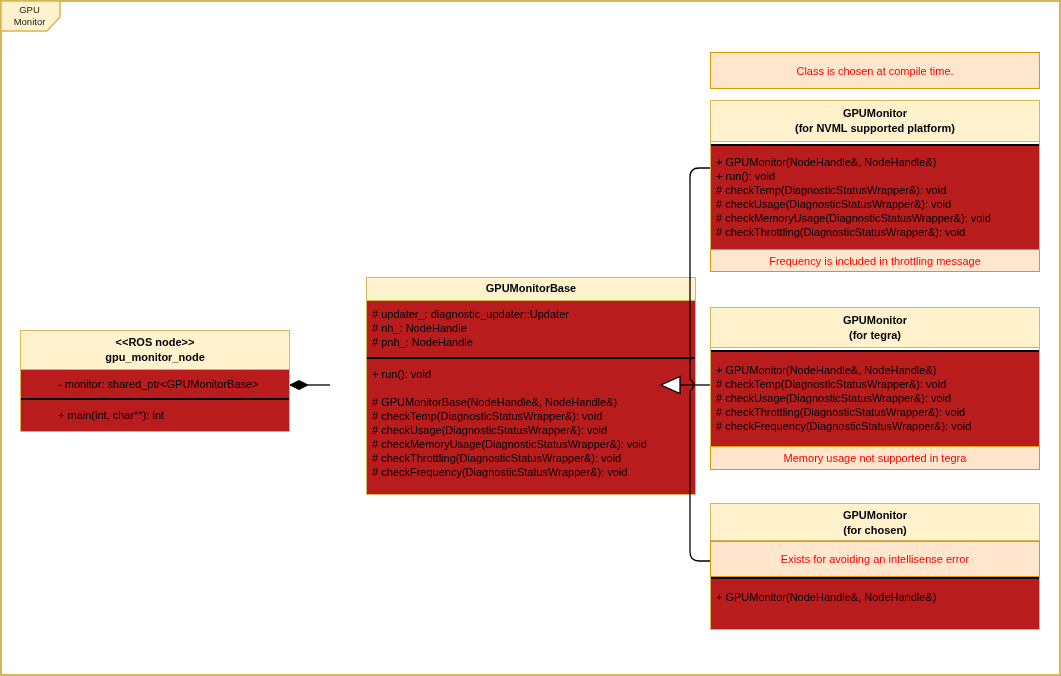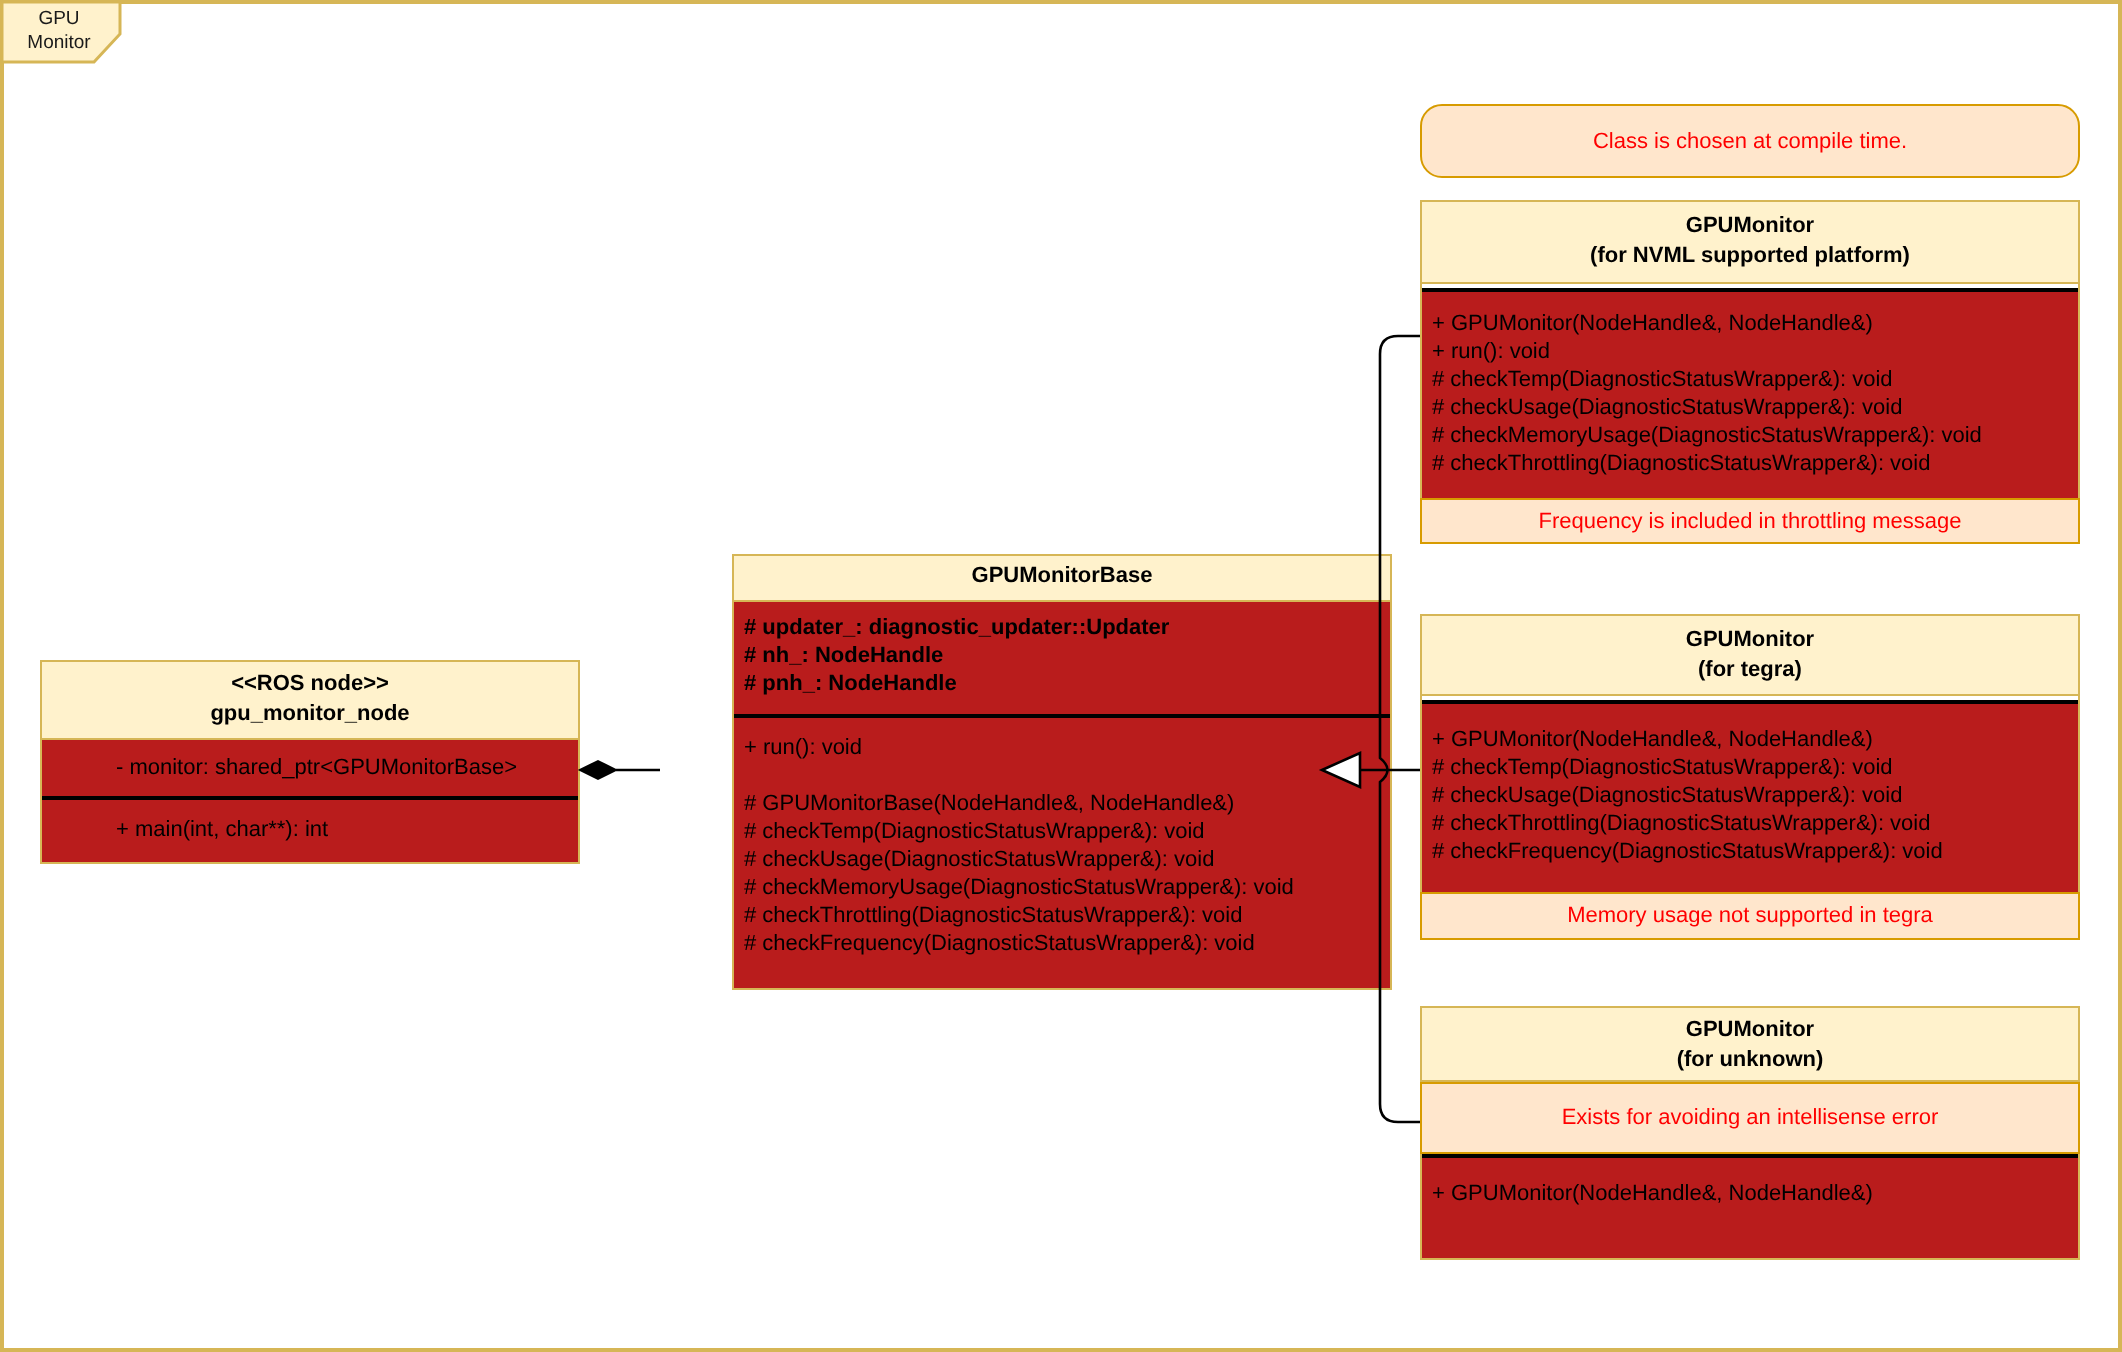--- a/index.html
+++ b/index.html
@@ -68,21 +68,21 @@
     <path d="M710,168 L699,168 Q690,168 690,177 L690,379 Q697.5,385 690,391 L690,552 Q690,561 699,561 L710,561" fill="none" stroke="#000" stroke-width="1.3"></path>
     <line x1="680" y1="385" x2="710" y2="385" stroke="#000" stroke-width="1.3"></line>
     <polygon points="661,385 680,376.5 680,393.5" fill="#ffffff" stroke="#000" stroke-width="1.3"></polygon>
   </svg>
 
   <div id="tab-label">
     <div>GPU</div>
     <div>Monitor</div>
   </div>
 
-  <div class="note-box" style="left:710px;top:52px;width:330px;height:37px;border-radius:11px;">
+  <div class="note-box" style="left:710px;top:52px;width:330px;height:37px;">
     <span>Class is chosen at compile time.</span>
   </div>
 
   <div class="uml-class" style="left:20px;top:330px;width:270px;height:102px;">
     <div class="cls-header" style="height:39px;padding-top:4px;">
       <div class="hline">&lt;&lt;ROS node&gt;&gt;</div>
       <div class="hline">gpu_monitor_node</div>
     </div>
     <div class="cls-section row-center" style="height:28px;">
       <div class="mline">- monitor: shared_ptr&lt;GPUMonitorBase&gt;</div>
@@ -90,21 +90,21 @@
     <div class="sep"></div>
     <div class="cls-section row-center" style="flex:1;">
       <div class="mline">+ main(int, char**): int</div>
     </div>
   </div>
 
   <div class="uml-class" style="left:330px;top:277px;width:330px;height:218px;margin-left:36px;">
     <div class="cls-header" style="height:23px;line-height:21px;">
       <div>GPUMonitorBase</div>
     </div>
-    <div class="cls-section" style="height:56px;padding-top:6px;font-weight:bold;">
+    <div class="cls-section" style="height:56px;padding-top:6px;">
       <div class="mline"># updater_: diagnostic_updater::Updater</div>
       <div class="mline"># nh_: NodeHandle</div>
       <div class="mline"># pnh_: NodeHandle</div>
     </div>
     <div class="sep"></div>
     <div class="cls-section" style="flex:1;padding-top:8px;">
       <div class="mline">+ run(): void</div>
       <div class="mline"></div>
       <div class="mline"># GPUMonitorBase(NodeHandle&amp;, NodeHandle&amp;)</div>
       <div class="mline"># checkTemp(DiagnosticStatusWrapper&amp;): void</div>
@@ -150,21 +150,21 @@
       <div class="mline"># checkFrequency(DiagnosticStatusWrapper&amp;): void</div>
     </div>
     <div class="note-row at-bottom" style="height:24px;">
       <span>Memory usage not supported in tegra</span>
     </div>
   </div>
 
   <div class="uml-class" style="left:710px;top:503px;width:330px;height:127px;">
     <div class="cls-header" style="height:37px;padding-top:4px;">
       <div class="hline" style="line-height:14.5px;">GPUMonitor</div>
-      <div class="hline" style="line-height:14.5px;">(for unknown)</div>
+      <div class="hline" style="line-height:14.5px;">(for chosen)</div>
     </div>
     <div class="note-row" style="height:36px;">
       <span>Exists for avoiding an intellisense error</span>
     </div>
     <div class="sep"></div>
     <div class="cls-section" style="flex:1;padding-top:11px;">
       <div class="mline">+ GPUMonitor(NodeHandle&amp;, NodeHandle&amp;)</div>
     </div>
   </div>
 

